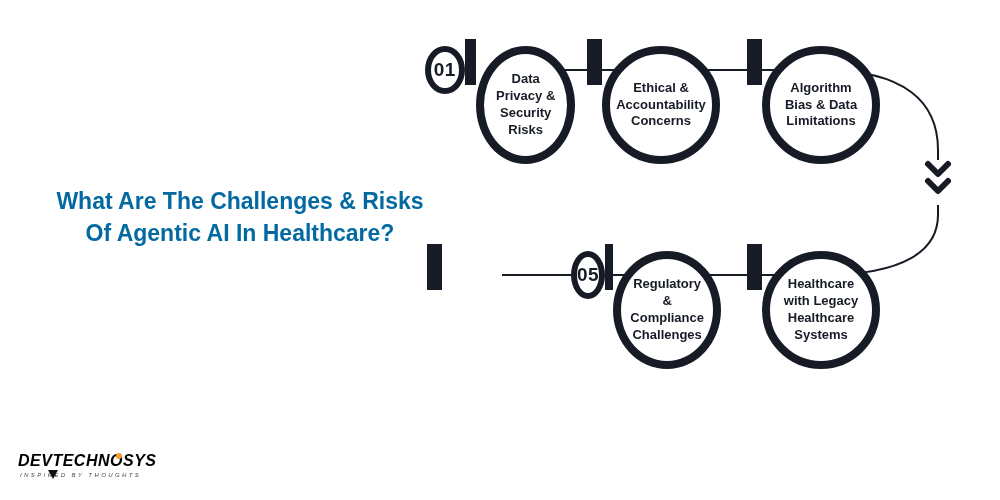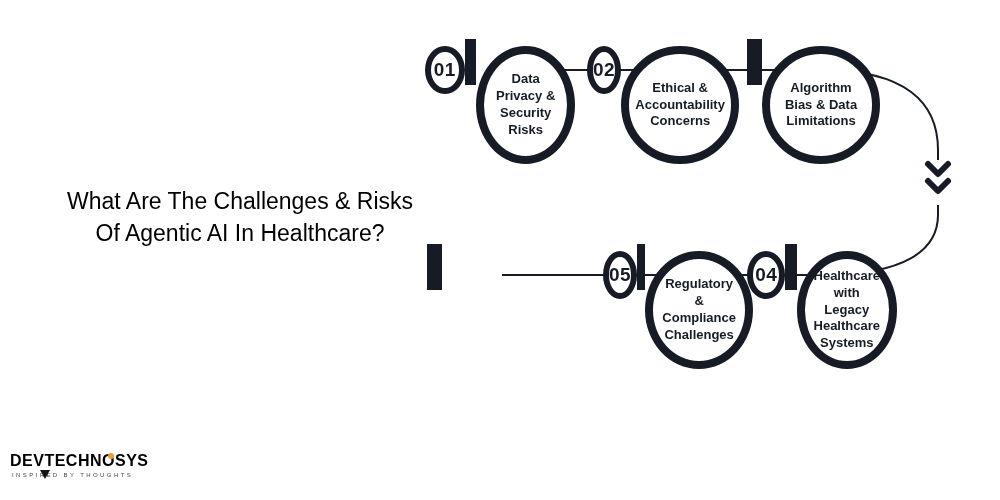--- a/index.html
+++ b/index.html
@@ -6,22 +6,22 @@
   body{
     width:1000px;height:500px;position:relative;overflow:hidden;
     background:#ffffff;
     font-family:"Liberation Sans", sans-serif;
     color:#161b25;
   }
   
   .title{
     position:absolute;left:55px;top:186px;width:370px;
     text-align:center;
-    font-size:23px;line-height:1.38;font-weight:400;
-    color:#000000;
+    font-size:23px;line-height:1.38;font-weight:700;
+    color:#0369a1;
   }
   
   .connectors{
     position:absolute;left:0;top:0;width:1000px;height:500px;
     pointer-events:none;
   }
   
   .node{
     position:absolute;width:150px;
     display:flex;flex-direction:row;
@@ -45,25 +45,25 @@
     text-align:center;
     font-weight:bold;font-size:13px;line-height:1.3;
     padding:6px 9px;
     position:relative;z-index:2;
   }
   
   .n01{left:425px;top:46px;}
   .n02{left:587px;top:46px;}
   .n03{left:747px;top:46px;}
   .n06{left:427px;top:251px;}
-  .n05{left:603px;top:251px;}
+  .n05{left:571px;top:251px;}
   .n04{left:747px;top:251px;}
   
   .logo{
-    position:absolute;left:10px;top:452px;width:180px;
+    position:absolute;left:18px;top:452px;width:180px;font-style:italic;
   }
   .logo-brand{
     font-weight:bold;font-size:16px;letter-spacing:.5px;color:#000000;
     position:relative;display:inline-block;
   }
   .logo-accent-dot{
     position:absolute;top:1px;left:98px;
     width:6px;height:6px;border-radius:50%;
     background:#f29a2e;
   }
@@ -98,42 +98,40 @@
 
 <div class="title">What Are The Challenges &amp; Risks Of Agentic AI In Healthcare?</div>
 
 <div class="node n01">
   <div class="num-circle">01</div>
   <div class="stem"></div>
   <div class="big-circle">Data Privacy &amp; Security Risks</div>
 </div>
 
 <div class="node n02">
-  <div class="num-circle">02</div>
   <div class="stem"></div>
   <div class="big-circle">Ethical &amp; Accountability Concerns</div>
 </div>
 
 <div class="node n03">
   <div class="stem"></div>
   <div class="big-circle">Algorithm Bias &amp; Data Limitations</div>
 </div>
 
 <div class="node n06">
   <div class="stem"></div>
 </div>
 
 <div class="node n05">
   <div class="num-circle">05</div>
   <div class="stem"></div>
   <div class="big-circle">Regulatory &amp; Compliance Challenges</div>
 </div>
 
 <div class="node n04">
-  <div class="num-circle">04</div>
   <div class="stem"></div>
   <div class="big-circle">Healthcare with Legacy Healthcare Systems</div>
 </div>
 
 <div class="logo">
   <span class="logo-brand">DEVTECHNOSYS</span>
   <span class="logo-accent-dot"></span>
   <div class="logo-tagline">INSPIRED BY THOUGHTS</div>
   <div class="logo-pen-icon"></div>
 </div>

